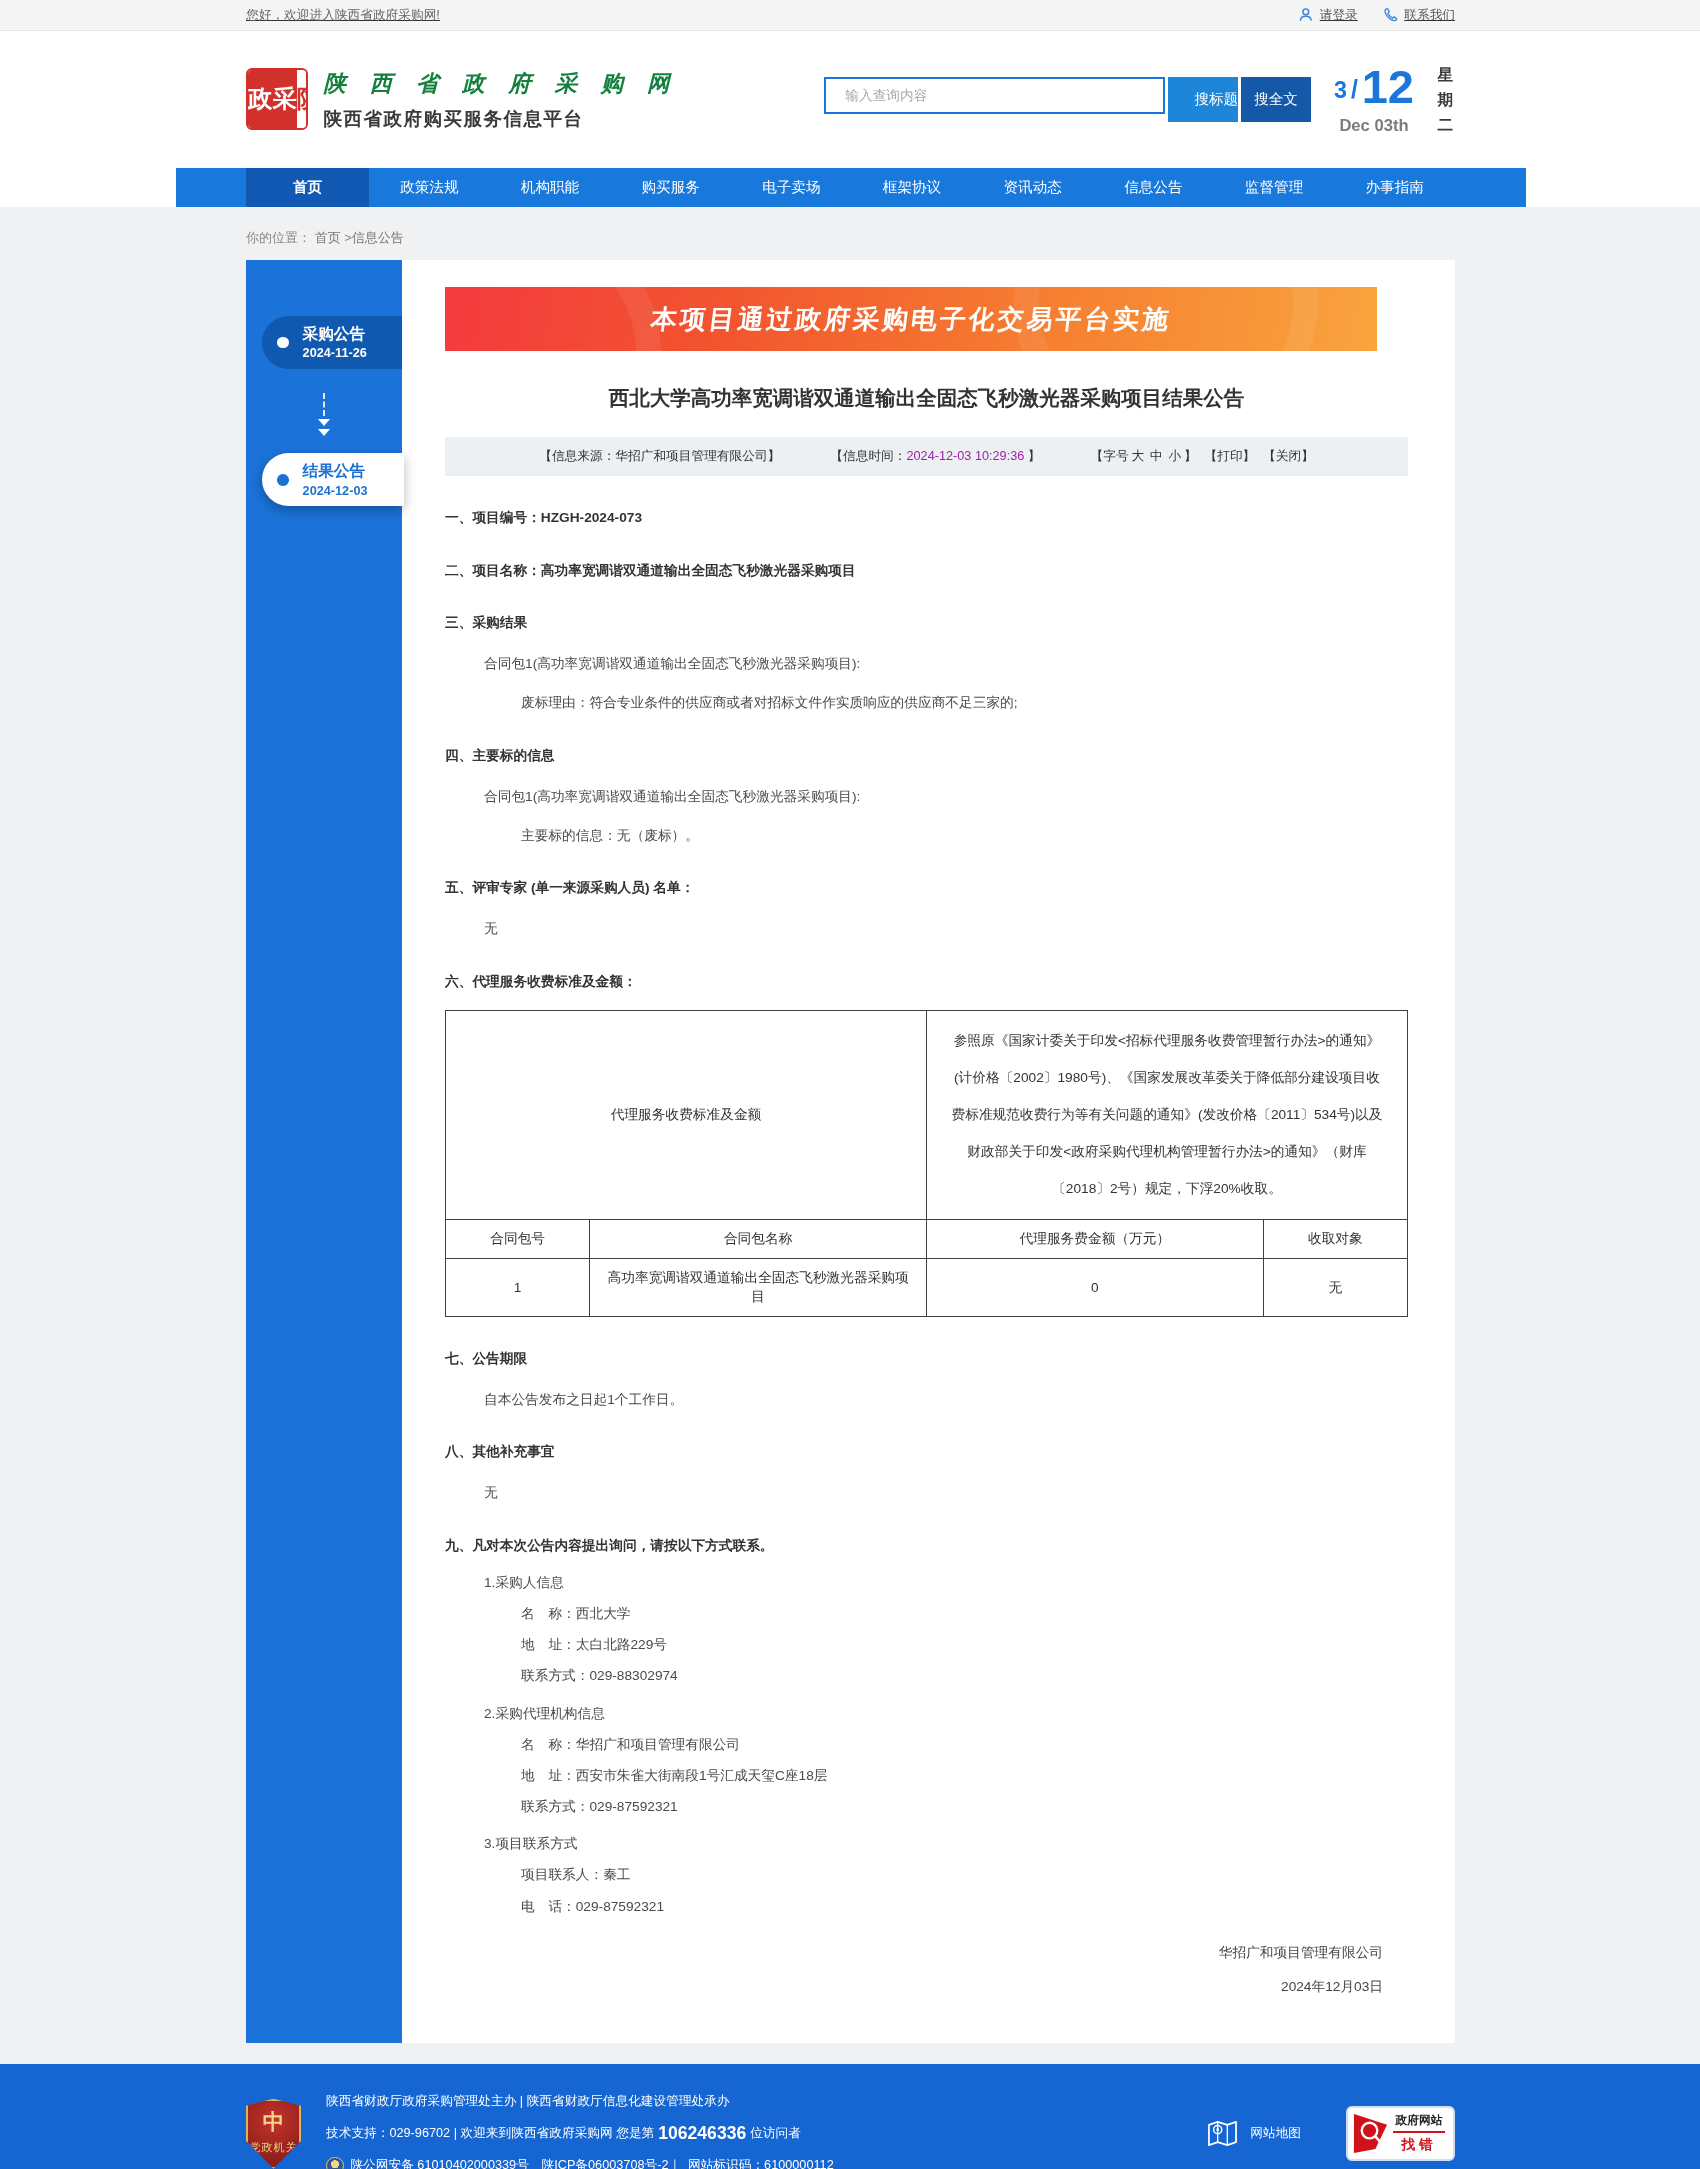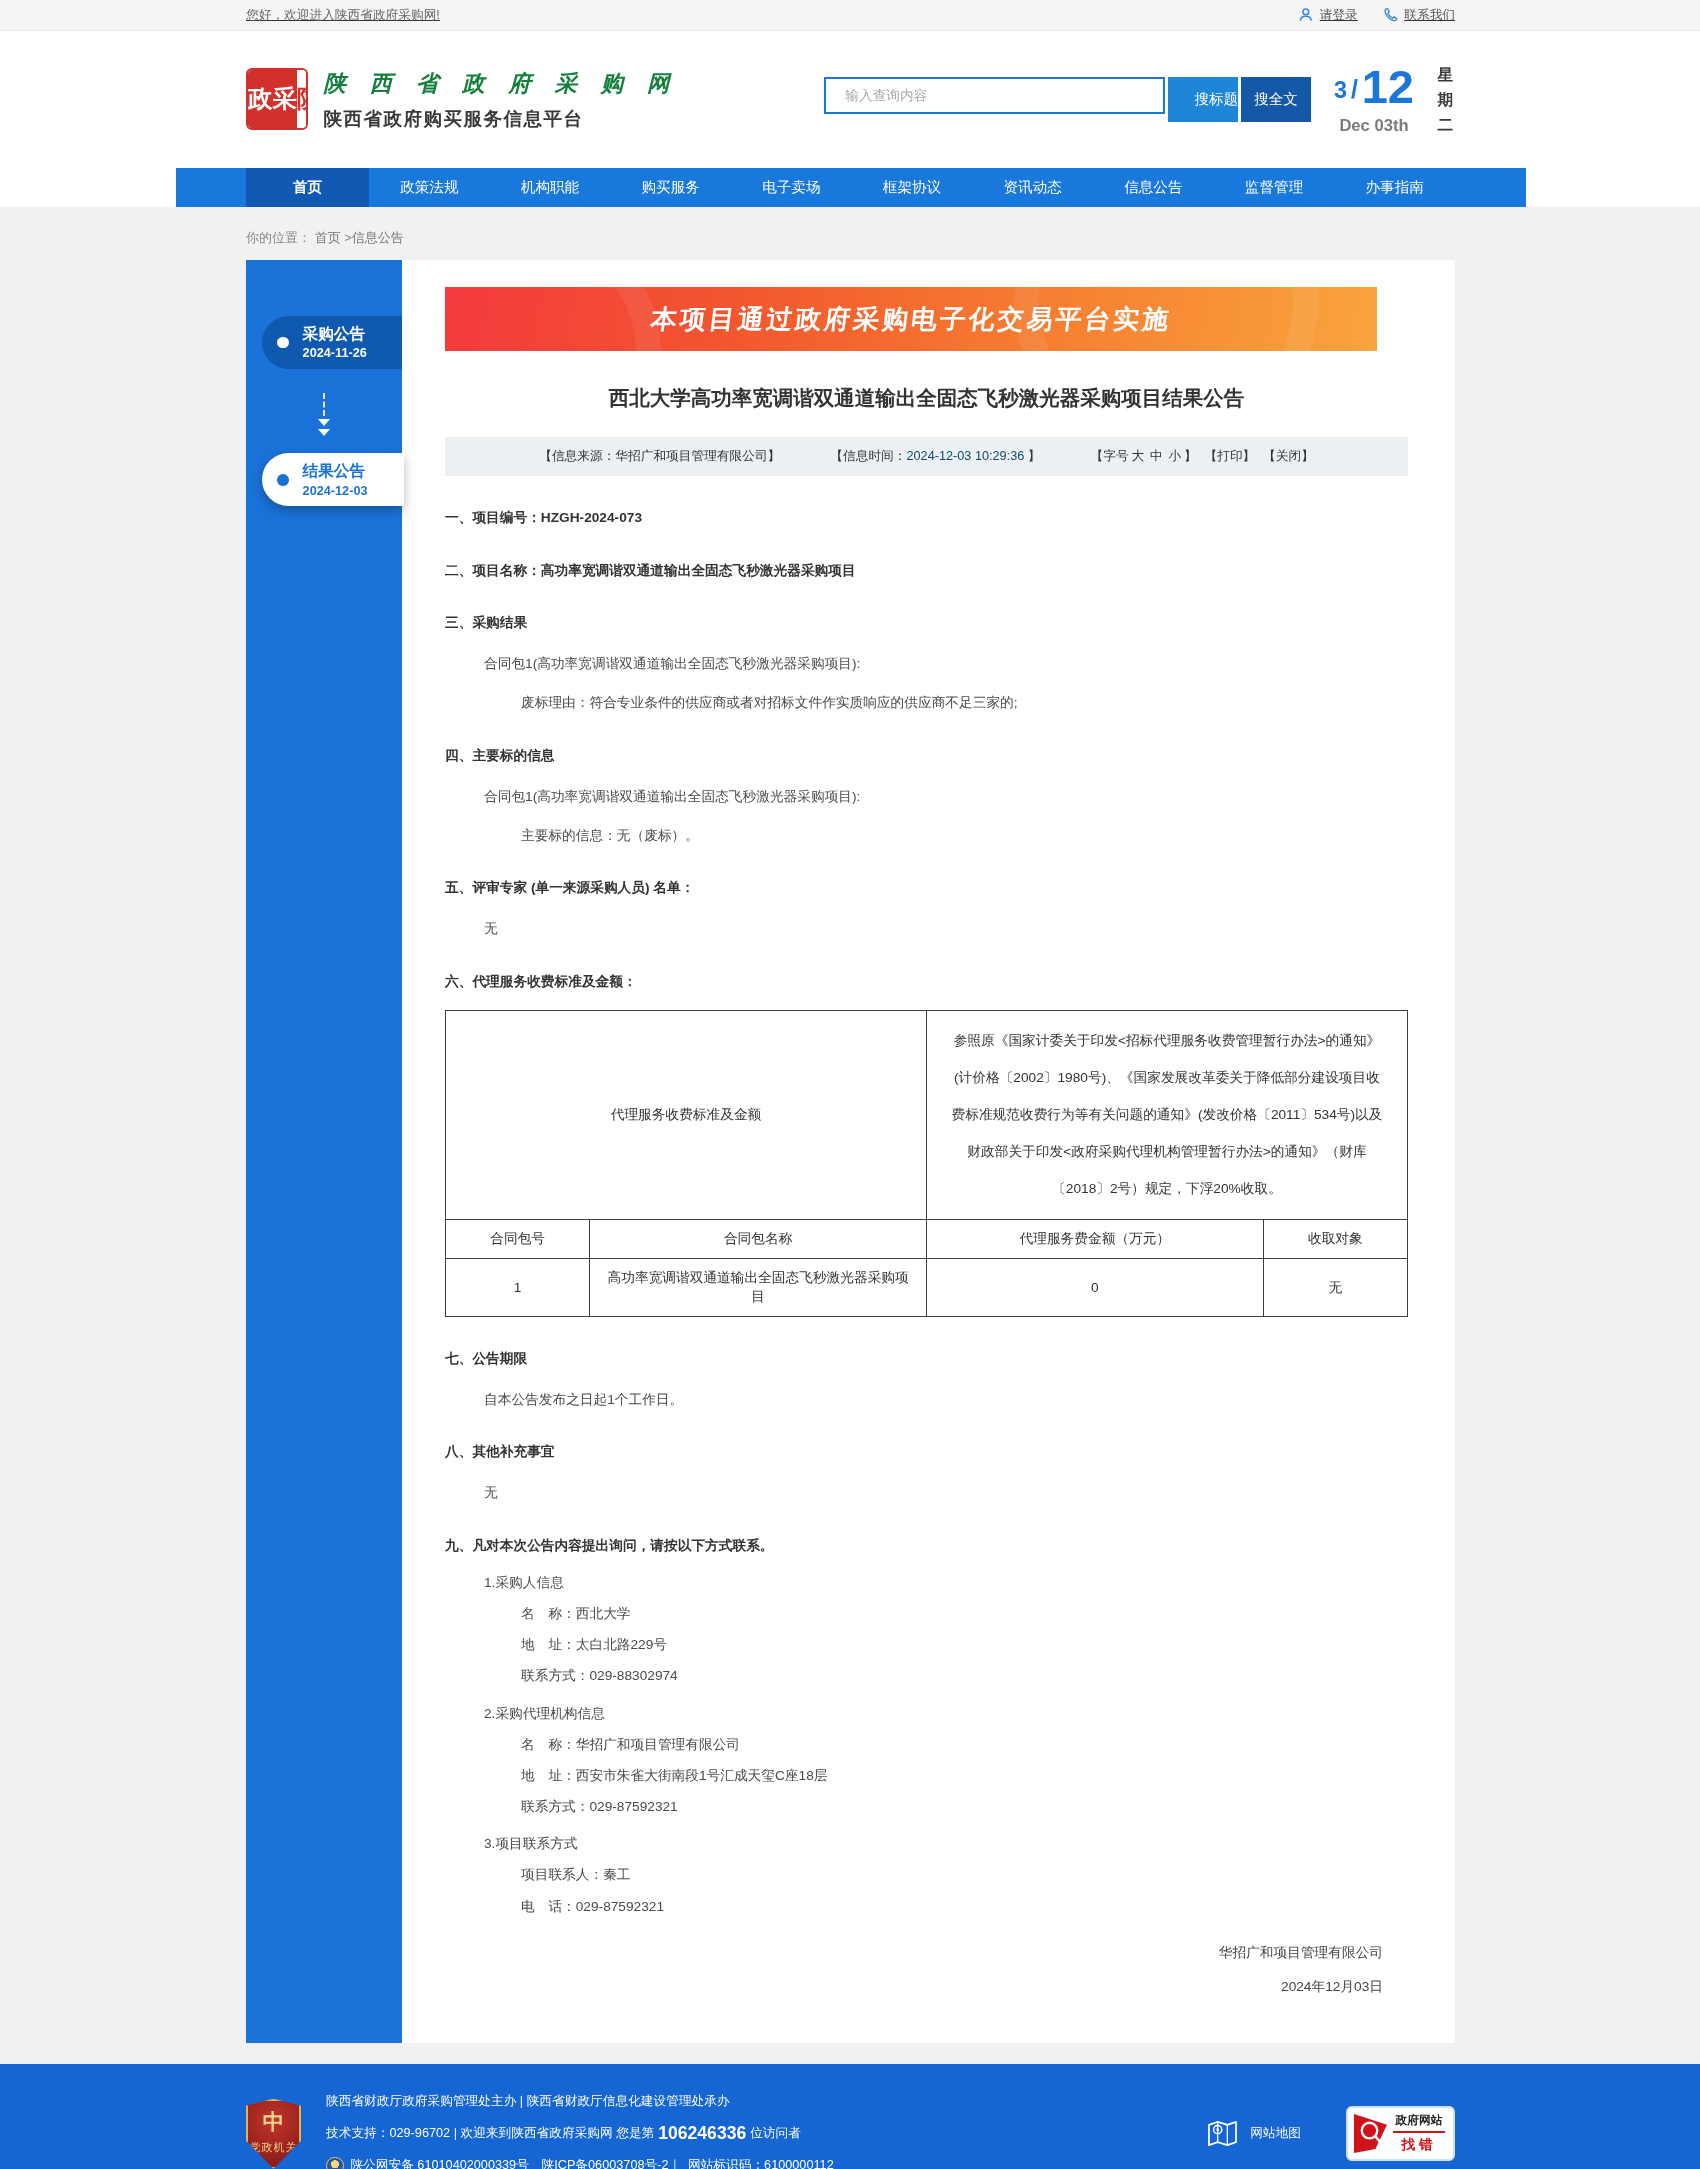--- a/index.html
+++ b/index.html
@@ -106,21 +106,21 @@
   .banner::after { width: 254px; height: 254px; right: 59px; top: -137px; }
   .banner-text { color: #fff; font-size: 26px; font-weight: bold; letter-spacing: 2.9px;
                  transform: skewX(-7deg); }
   .article-title { margin: 33px 0 0 0; text-align: center; font-size: 20.5px; font-weight: bold; color: #333; }
   .meta-bar {
     margin-top: 25px; background: #edf0f3; height: 39px;
     display: flex; align-items: center; justify-content: center;
     font-size: 12.7px; color: #333; white-space: pre;
   }
   .meta-bar .seg { margin: 0 3.9px; }
-  .meta-time { color: #0c4a6e; }
+  .meta-time { color: #a21caf; }
   .meta-click { cursor: pointer; }
   .size-opt { cursor: pointer; margin: 0 2.9px; }
 
   .ln { font-size: 13.7px; line-height: 20.5px; color: #4a4a4a; }
   .ln.h  { margin-top: 32px; font-weight: bold; color: #333; }
   .ln.p1 { margin-top: 20.5px; padding-left: 39px; }
   .ln.p2 { margin-top: 18.5px; padding-left: 76px; }
   .ln.t1 { margin-top: 16.6px; padding-left: 39px; }
   .ln.t2 { margin-top: 10.7px; padding-left: 76px; }
 

